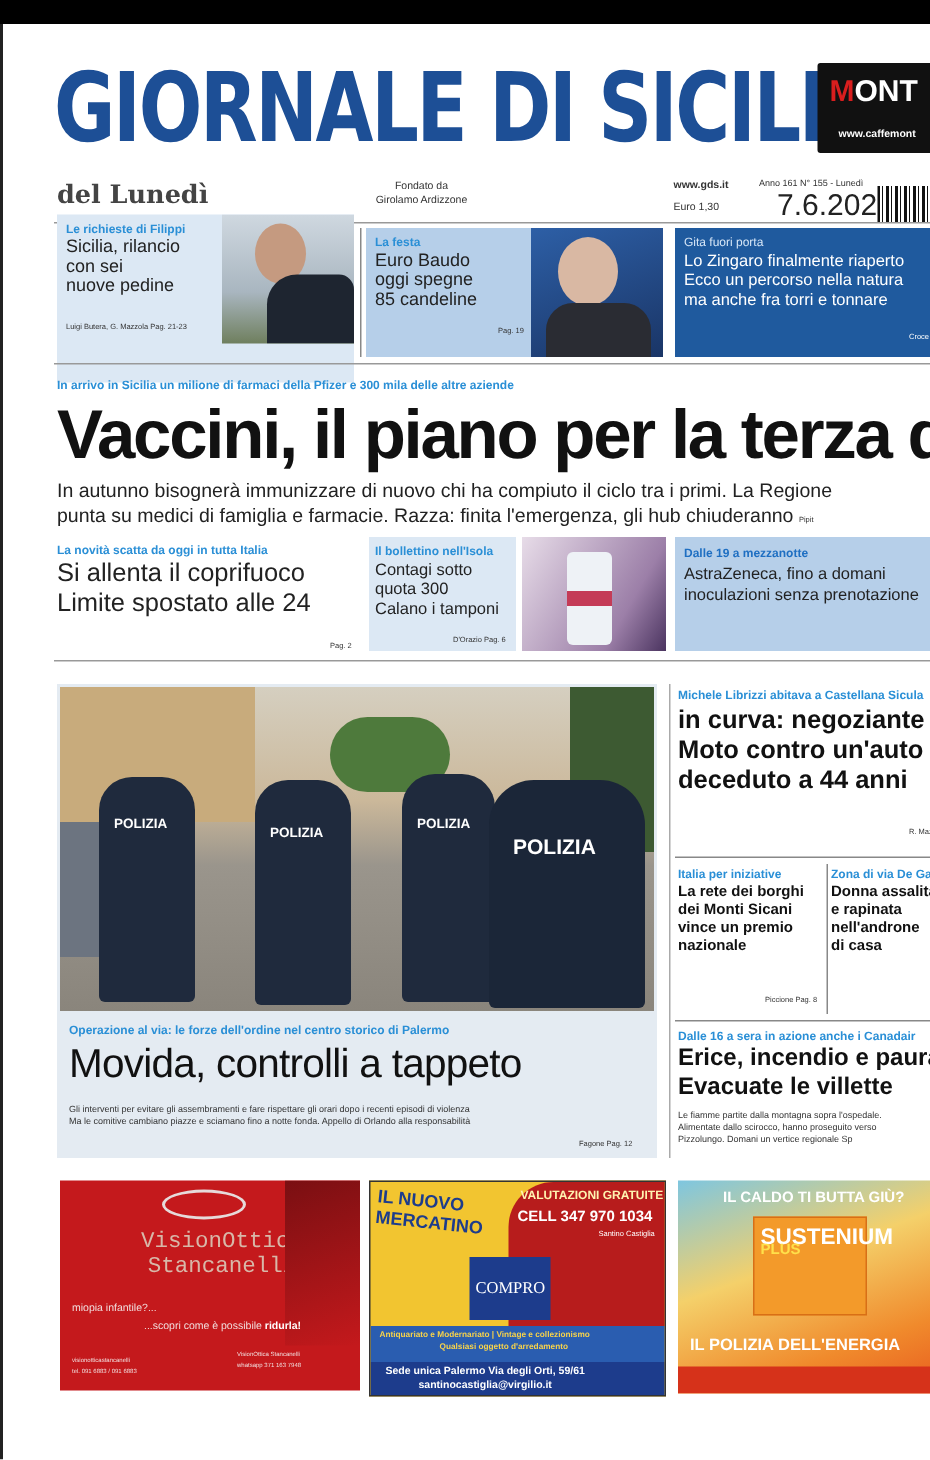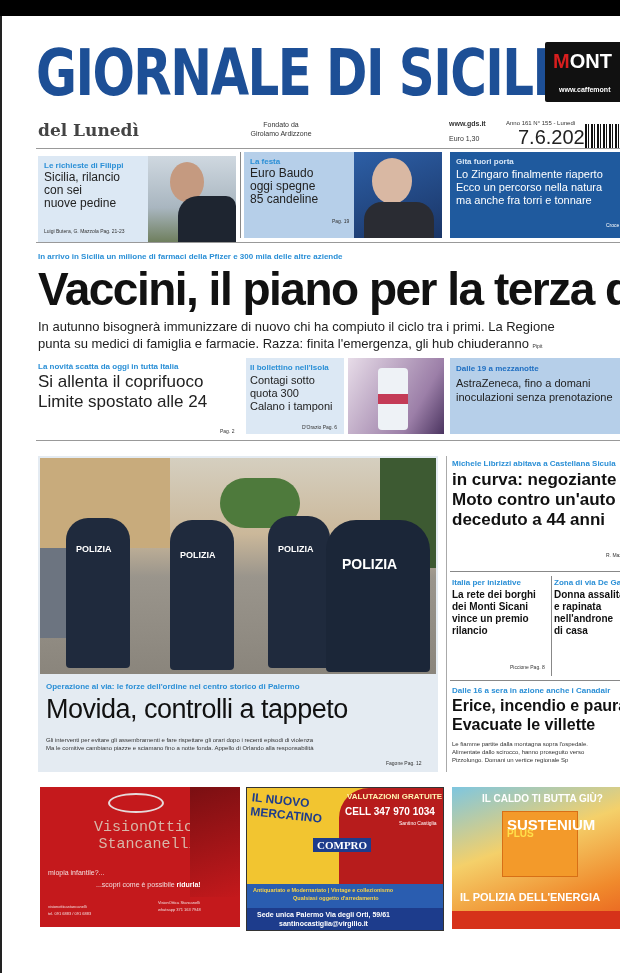--- a/index.html
+++ b/index.html
@@ -17,21 +17,21 @@
 .dellunedi{left:36px;top:104px;font-family:"DejaVu Serif",serif;font-weight:bold;font-size:17px;color:#444}
 .fondato{left:244px;top:104px;font-size:7px;color:#333;text-align:center;line-height:9px;width:70px}
 .gds{left:447px;top:104px;font-size:7px;font-weight:bold;color:#333}
 .euro{left:447px;top:119px;font-size:7px;color:#333}
 .anno{left:504px;top:104px;font-size:6px;color:#333;white-space:nowrap}
 .date{left:516px;top:110px;font-size:20px;color:#222}
 .barcode{left:583px;top:108px;width:40px;height:24px;background:repeating-linear-gradient(90deg,#111 0 2px,#fff 2px 3px,#111 3px 4px,#fff 4px 6px)}
 .rule{left:34px;height:1px;background:#999;width:590px}
 .box{overflow:hidden}
 .kicker{font-size:8px;font-weight:bold;color:#2a8fd6;white-space:nowrap}
-.kicker-w{font-size:8px;font-weight:bold;color:#d6e6f7;white-space:nowrap}
+.kicker-w{font-size:8px;font-weight:normal;color:#d6e6f7;white-space:nowrap}
 .sig{font-size:5px;color:#333;white-space:nowrap}
 .photo{position:absolute;overflow:hidden}
 .ph-face{position:absolute;border-radius:50%}
 .headline-big{left:36px;top:266px;font-weight:bold;font-size:46px;color:#111;letter-spacing:-1.5px;white-space:nowrap;line-height:50px}
 .sub-big{left:36px;top:318px;font-size:13px;color:#222;line-height:17px;white-space:nowrap}
 </style>
 </head>
 <body>
 
 <div class="topbar"></div>
@@ -49,21 +49,21 @@
     <div>Fondato da</div>
     <div>Girolamo Ardizzone</div>
   </div>
   <div class="abs gds">www.gds.it</div>
   <div class="abs euro">Euro 1,30</div>
   <div class="abs anno">Anno 161 N° 155 - Lunedì</div>
   <div class="abs date">7.6.2021</div>
   <div class="abs barcode"></div>
   <div class="abs rule" style="top:132px"></div>
 
-  <div class="abs box" style="left:36px;top:140px;width:198px;height:86px;background:#dce8f4">
+  <div class="abs box" style="left:36px;top:127px;width:198px;height:112px;background:#dce8f4">
     <div class="abs kicker" style="left:6px;top:5px">Le richieste di Filippi</div>
     <div class="abs" style="left:6px;top:15px;font-size:12px;line-height:13px;color:#222">
       <div>Sicilia, rilancio</div>
         <div>con sei</div>
         <div>nuove pedine</div>
     </div>
     <div class="abs sig" style="left:6px;top:72px">Luigi Butera, G. Mazzola Pag. 21-23</div>
     <div class="photo" style="left:110px;top:0;width:88px;height:86px;background:linear-gradient(180deg,#cfd8e0 0%,#a9b6c0 60%,#6f7f5e 100%)">
       <div class="ph-face" style="left:22px;top:6px;width:34px;height:40px;background:#c59a80"></div>
       <div class="abs" style="left:30px;top:40px;width:58px;height:46px;background:#1e2530;border-radius:20px 10px 0 0"></div>
@@ -164,21 +164,21 @@
     </div>
     <div class="abs sig" style="left:156px;top:96px">R. Mazza</div>
   </div>
   <div class="abs" style="left:448px;top:555px;width:176px;height:1px;background:#888"></div>
   <div class="abs box" style="left:448px;top:560px;width:100px;height:100px">
     <div class="abs kicker" style="left:2px;top:2px">Italia per iniziative</div>
     <div class="abs" style="left:2px;top:13px;font-size:10px;font-weight:bold;line-height:12px;color:#111;white-space:nowrap">
       <div>La rete dei borghi</div>
         <div>dei Monti Sicani</div>
         <div>vince un premio</div>
-        <div>rilancio</div>
+        <div>nazionale</div>
     </div>
     <div class="abs sig" style="left:60px;top:88px">Piccione Pag. 8</div>
   </div>
   <div class="abs" style="left:549px;top:560px;width:1px;height:100px;background:#888"></div>
   <div class="abs box" style="left:552px;top:560px;width:72px;height:100px">
     <div class="abs kicker" style="left:0;top:2px">Zona di via De Gasperi</div>
     <div class="abs" style="left:0;top:13px;font-size:10px;font-weight:bold;line-height:12px;color:#111;white-space:nowrap">
       <div>Donna assalita</div>
         <div>e rapinata</div>
         <div>nell'androne</div>
@@ -220,21 +220,21 @@
 
   <div class="abs box" style="left:244px;top:771px;width:198px;height:144px;background:#f2c530;border:1px solid #333">
     <div class="abs" style="left:92px;top:0;width:106px;height:96px;background:#b71c1c;border-radius:30px 0 0 0"></div>
     <div class="abs" style="left:4px;top:6px;font-size:12px;font-weight:bold;color:#1d3c8c;transform:rotate(6deg);line-height:14px">
       <div>IL NUOVO</div>
         <div>MERCATINO</div>
     </div>
     <div class="abs" style="left:100px;top:4px;font-size:8px;font-weight:bold;color:#fff3b0;white-space:nowrap">VALUTAZIONI GRATUITE</div>
     <div class="abs" style="left:98px;top:18px;font-size:10px;font-weight:bold;color:#fff;white-space:nowrap">CELL 347 970 1034</div>
     <div class="abs" style="left:152px;top:32px;font-size:5px;color:#fff;white-space:nowrap">Santino Castiglia</div>
-    <div class="abs" style="left:66px;top:50px;padding:1px 4px;background:#1d3c8c;color:#fff;font-size:11px;font-weight:bold;font-family:'Liberation Serif',serif">COMPRO</div>
+    <div class="abs" style="left:66px;top:50px;padding:15px 4px;background:#1d3c8c;color:#fff;font-size:11px;font-weight:normal;font-family:'Liberation Serif',serif">COMPRO</div>
     <div class="abs" style="left:0;top:96px;width:198px;height:24px;background:#2a5db0"></div>
     <div class="abs" style="left:6px;top:98px;font-size:5.5px;font-weight:bold;color:#f7d34a;white-space:nowrap;line-height:8px">
       <div>Antiquariato e Modernariato | Vintage e collezionismo</div>
         <div style="padding-left:40px">Qualsiasi oggetto d'arredamento</div>
     </div>
     <div class="abs" style="left:0;top:120px;width:198px;height:24px;background:#1d3c8c"></div>
     <div class="abs" style="left:10px;top:122px;font-size:7px;font-weight:bold;color:#fff;white-space:nowrap;line-height:9px;text-align:center">
       <div>Sede unica Palermo Via degli Orti, 59/61</div>
         <div>santinocastiglia@virgilio.it</div>
     </div>

